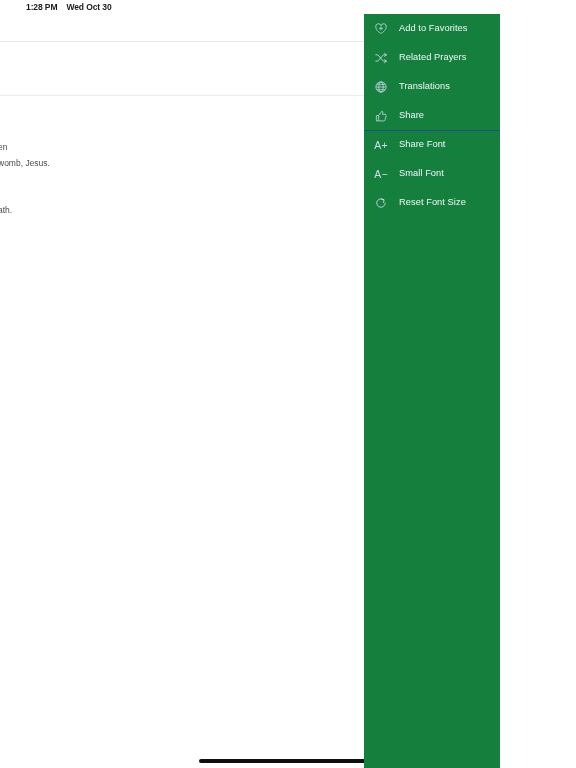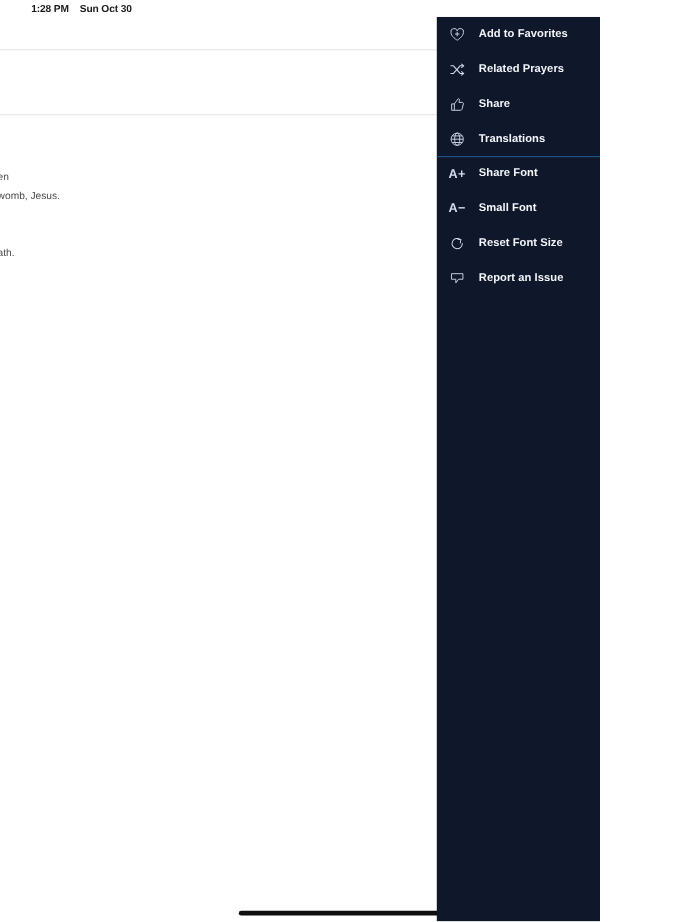--- a/index.html
+++ b/index.html
@@ -165,24 +165,23 @@
     z-index: 35;
   }
 
   
   .menu-panel {
     position: absolute;
     top: 14px;
     right: 0;
     width: 136px;
     height: 754px;
-    background: #0f172a;
+    background: #15803d;
     z-index: 30;
     padding-top: 0px;
-    font-weight: bold;
   }
 
   .menu-item {
     position: relative;
     height: 29px;
     display: flex;
     align-items: center;
     padding-left: 7px;
     cursor: pointer;
   }
@@ -220,21 +219,21 @@
   }
 </style>
 </head>
 <body>
 
 <div id="app">
 
   <div class="statusbar">
     <div class="sb-left">
       <span class="sb-time">1:28 PM</span>
-      <span class="sb-date">Sun Oct 30</span>
+      <span class="sb-date">Wed Oct 30</span>
     </div>
     <div class="sb-right">
       <span class="sb-wifi">
         <svg viewBox="0 0 16 12" width="10" height="8" fill="#1a1a1a">
           <path d="M8 11.2 L5.6 8.3 a3.6 3.6 0 0 1 4.8 0 Z"></path>
           <path d="M8 5.3 a6.4 6.4 0 0 0 -4.3 1.7 l-1.2 -1.4 a8.3 8.3 0 0 1 11 0 l-1.2 1.4 A6.4 6.4 0 0 0 8 5.3 Z"></path>
           <path d="M8 1.4 a10.6 10.6 0 0 0 -7.2 2.8 l1.2 1.4 a8.8 8.8 0 0 1 12 0 l1.2 -1.4 A10.6 10.6 0 0 0 8 1.4 Z"></path>
         </svg>
       </span>
       <span class="sb-batt-pct">97%</span>
@@ -284,39 +283,39 @@
           <path d="M2.5 14.5 h3 l8 -9 h4"></path>
           <path d="M15.2 3.4 L17.7 5.5 L15.2 7.6"></path>
           <path d="M15.2 12.4 L17.7 14.5 L15.2 16.6"></path>
         </svg>
       </span>
       <span class="mi-label">Related Prayers</span>
     </div>
 
     <div class="menu-item">
       <span class="mi-icon">
-        <svg viewBox="0 0 20 20" width="14" height="14" fill="none" stroke="#cfdcec" stroke-width="1.1" stroke-linejoin="round">
-          <path d="M6.6 17 V9.4 L11.2 3.2 C12.3 3.2 13 4 12.7 5.1 L12.1 7.6 H16 C17 7.6 17.6 8.5 17.3 9.5 L15.9 15.2 C15.7 16.3 14.9 17 13.9 17 Z"></path>
-          <path d="M6.6 9.4 H3.4 V17 H6.6"></path>
-        </svg>
-      </span>
-      <span class="mi-label">Share</span>
-    </div>
-
-    <div class="menu-item">
-      <span class="mi-icon">
         <svg viewBox="0 0 20 20" width="14" height="14" fill="none" stroke="#cfdcec" stroke-width="1.1">
           <circle cx="10" cy="10" r="7.3"></circle>
           <ellipse cx="10" cy="10" rx="3.1" ry="7.3"></ellipse>
           <path d="M3 10 h14 M4.2 6.1 h11.6 M4.2 13.9 h11.6"></path>
         </svg>
       </span>
       <span class="mi-label">Translations</span>
     </div>
 
+    <div class="menu-item">
+      <span class="mi-icon">
+        <svg viewBox="0 0 20 20" width="14" height="14" fill="none" stroke="#cfdcec" stroke-width="1.1" stroke-linejoin="round">
+          <path d="M6.6 17 V9.4 L11.2 3.2 C12.3 3.2 13 4 12.7 5.1 L12.1 7.6 H16 C17 7.6 17.6 8.5 17.3 9.5 L15.9 15.2 C15.7 16.3 14.9 17 13.9 17 Z"></path>
+          <path d="M6.6 9.4 H3.4 V17 H6.6"></path>
+        </svg>
+      </span>
+      <span class="mi-label">Share</span>
+    </div>
+
 
     <div class="menu-item with-divider">
       <span class="mi-icon textual">A+</span>
       <span class="mi-label">Share Font</span>
     </div>
 
     <div class="menu-item">
       <span class="mi-icon textual">A−</span>
       <span class="mi-label">Small Font</span>
     </div>
@@ -325,23 +324,15 @@
       <span class="mi-icon">
         <svg viewBox="0 0 20 20" width="14" height="14" fill="none" stroke="#cfdcec" stroke-width="1.2" stroke-linecap="round">
           <path d="M16.1 10 a6.1 6.1 0 1 1 -2.3 -4.8"></path>
           <path d="M10.4 4.6 L14.4 5.4 L13.6 9.3"></path>
         </svg>
       </span>
       <span class="mi-label">Reset Font Size</span>
     </div>
 
 
-    <div class="menu-item">
-      <span class="mi-icon">
-        <svg viewBox="0 0 20 20" width="14" height="14" fill="none" stroke="#cfdcec" stroke-width="1.1" stroke-linejoin="round">
-          <path d="M3.2 4.4 h13.6 v6.6 h-5.2 l-3.2 4.4 v-4.4 H3.2 Z"></path>
-        </svg>
-      </span>
-      <span class="mi-label">Report an Issue</span>
-    </div>
 
   </div>
 </div>
 
 </body></html>

